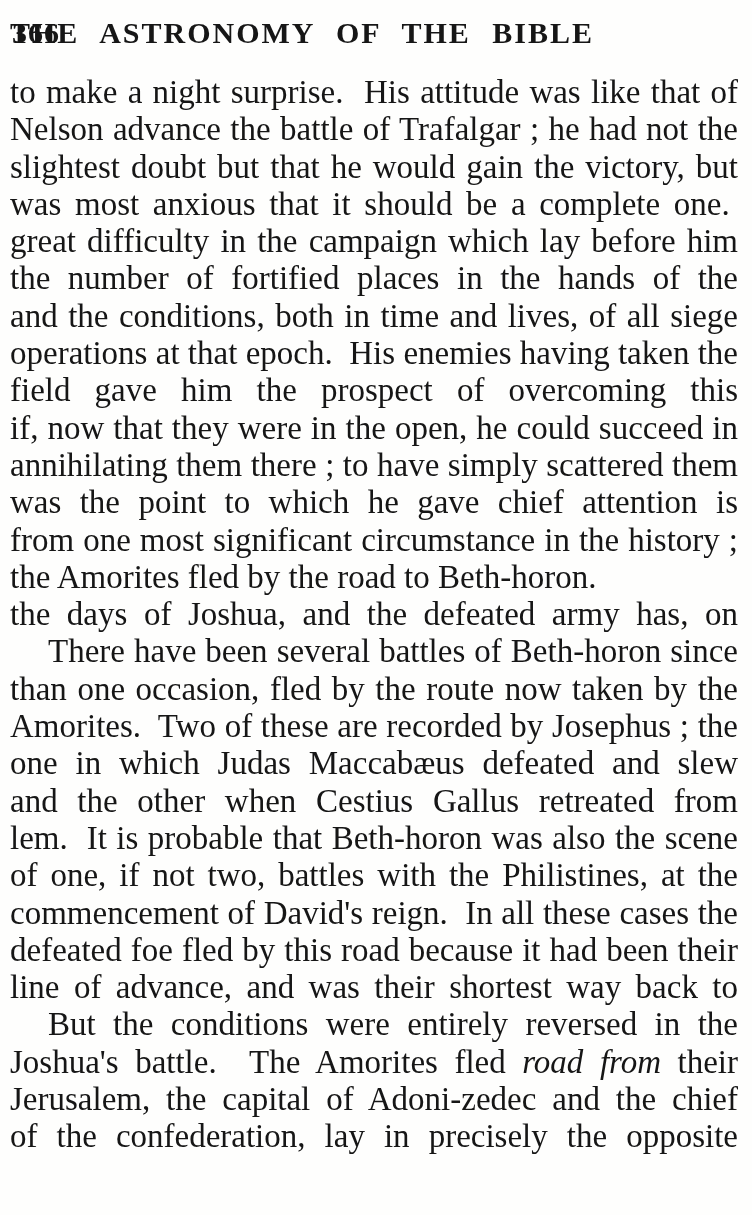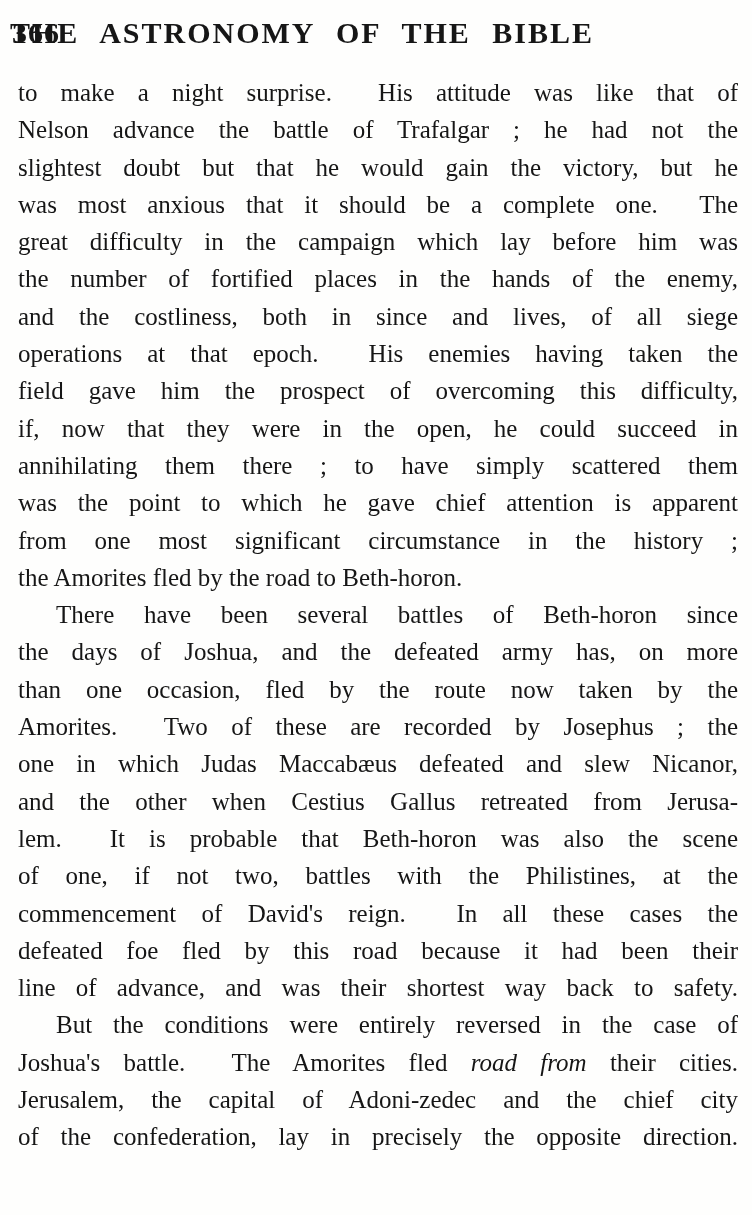--- a/index.html
+++ b/index.html
@@ -35,27 +35,26 @@
     text-align: left;
     font-weight: 700;
     font-size: 30px;
     letter-spacing: 2px;
     word-spacing: 12px;
     white-space: nowrap;
   }
   .page-body { }
   .paragraph { margin: 0; }
   .line {
-    font-size: 25px;
+    font-size: 33px;
     line-height: 37.3px;
     height: 37.3px;
     overflow: hidden;
     text-align: justify;
     text-align-last: justify;
-    margin-left: 8px;
   }
   .line.end { text-align-last: left; font-family: Liberation Serif, serif; }
   .line.indent { text-indent: 38px; }
   .it { font-style: italic; }
 </style>
 </head>
 <body>
 
 <div class="page">
   <div class="page-header">
@@ -63,32 +62,32 @@
     <div class="running-title">THE ASTRONOMY OF THE BIBLE</div>
   </div>
   <div class="page-body">
       <div class="paragraph">
         <div class="line"><span>to make a night surprise.&nbsp; His attitude was like that of</span></div>
         <div class="line"><span>Nelson advance the battle of Trafalgar ; he had not the</span></div>
         <div class="line"><span>slightest doubt but that he would gain the victory, but he</span></div>
         <div class="line"><span>was most anxious that it should be a complete one.&nbsp; The</span></div>
         <div class="line"><span>great difficulty in the campaign which lay before him was</span></div>
         <div class="line"><span>the number of fortified places in the hands of the enemy,</span></div>
-        <div class="line"><span>and the costliness, both in since and lives, of all siege</span></div>
+        <div class="line"><span>and the conditions, both in time and lives, of all siege</span></div>
         <div class="line"><span>operations at that epoch.&nbsp; His enemies having taken the</span></div>
         <div class="line"><span>field gave him the prospect of overcoming this difficulty,</span></div>
         <div class="line"><span>if, now that they were in the open, he could succeed in</span></div>
         <div class="line"><span>annihilating them there ; to have simply scattered them</span></div>
         <div class="line"><span>was the point to which he gave chief attention is apparent</span></div>
         <div class="line"><span>from one most significant circumstance in the history ;</span></div>
         <div class="line end"><span>the Amorites fled by the road to Beth-horon.</span></div>
       </div>
       <div class="paragraph">
+        <div class="line"><span>the days of Joshua, and the defeated army has, on more</span></div>
         <div class="line indent"><span>There have been several battles of Beth-horon since</span></div>
-        <div class="line"><span>the days of Joshua, and the defeated army has, on more</span></div>
         <div class="line"><span>than one occasion, fled by the route now taken by the</span></div>
         <div class="line"><span>Amorites.&nbsp; Two of these are recorded by Josephus ; the</span></div>
         <div class="line"><span>one in which Judas Maccabæus defeated and slew Nicanor,</span></div>
         <div class="line"><span>and the other when Cestius Gallus retreated from Jerusa-</span></div>
         <div class="line"><span>lem.&nbsp; It is probable that Beth-horon was also the scene</span></div>
         <div class="line"><span>of one, if not two, battles with the Philistines, at the</span></div>
         <div class="line"><span>commencement of David's reign.&nbsp; In all these cases the</span></div>
         <div class="line"><span>defeated foe fled by this road because it had been their</span></div>
         <div class="line"><span>line of advance, and was their shortest way back to safety.</span></div>
       </div>

